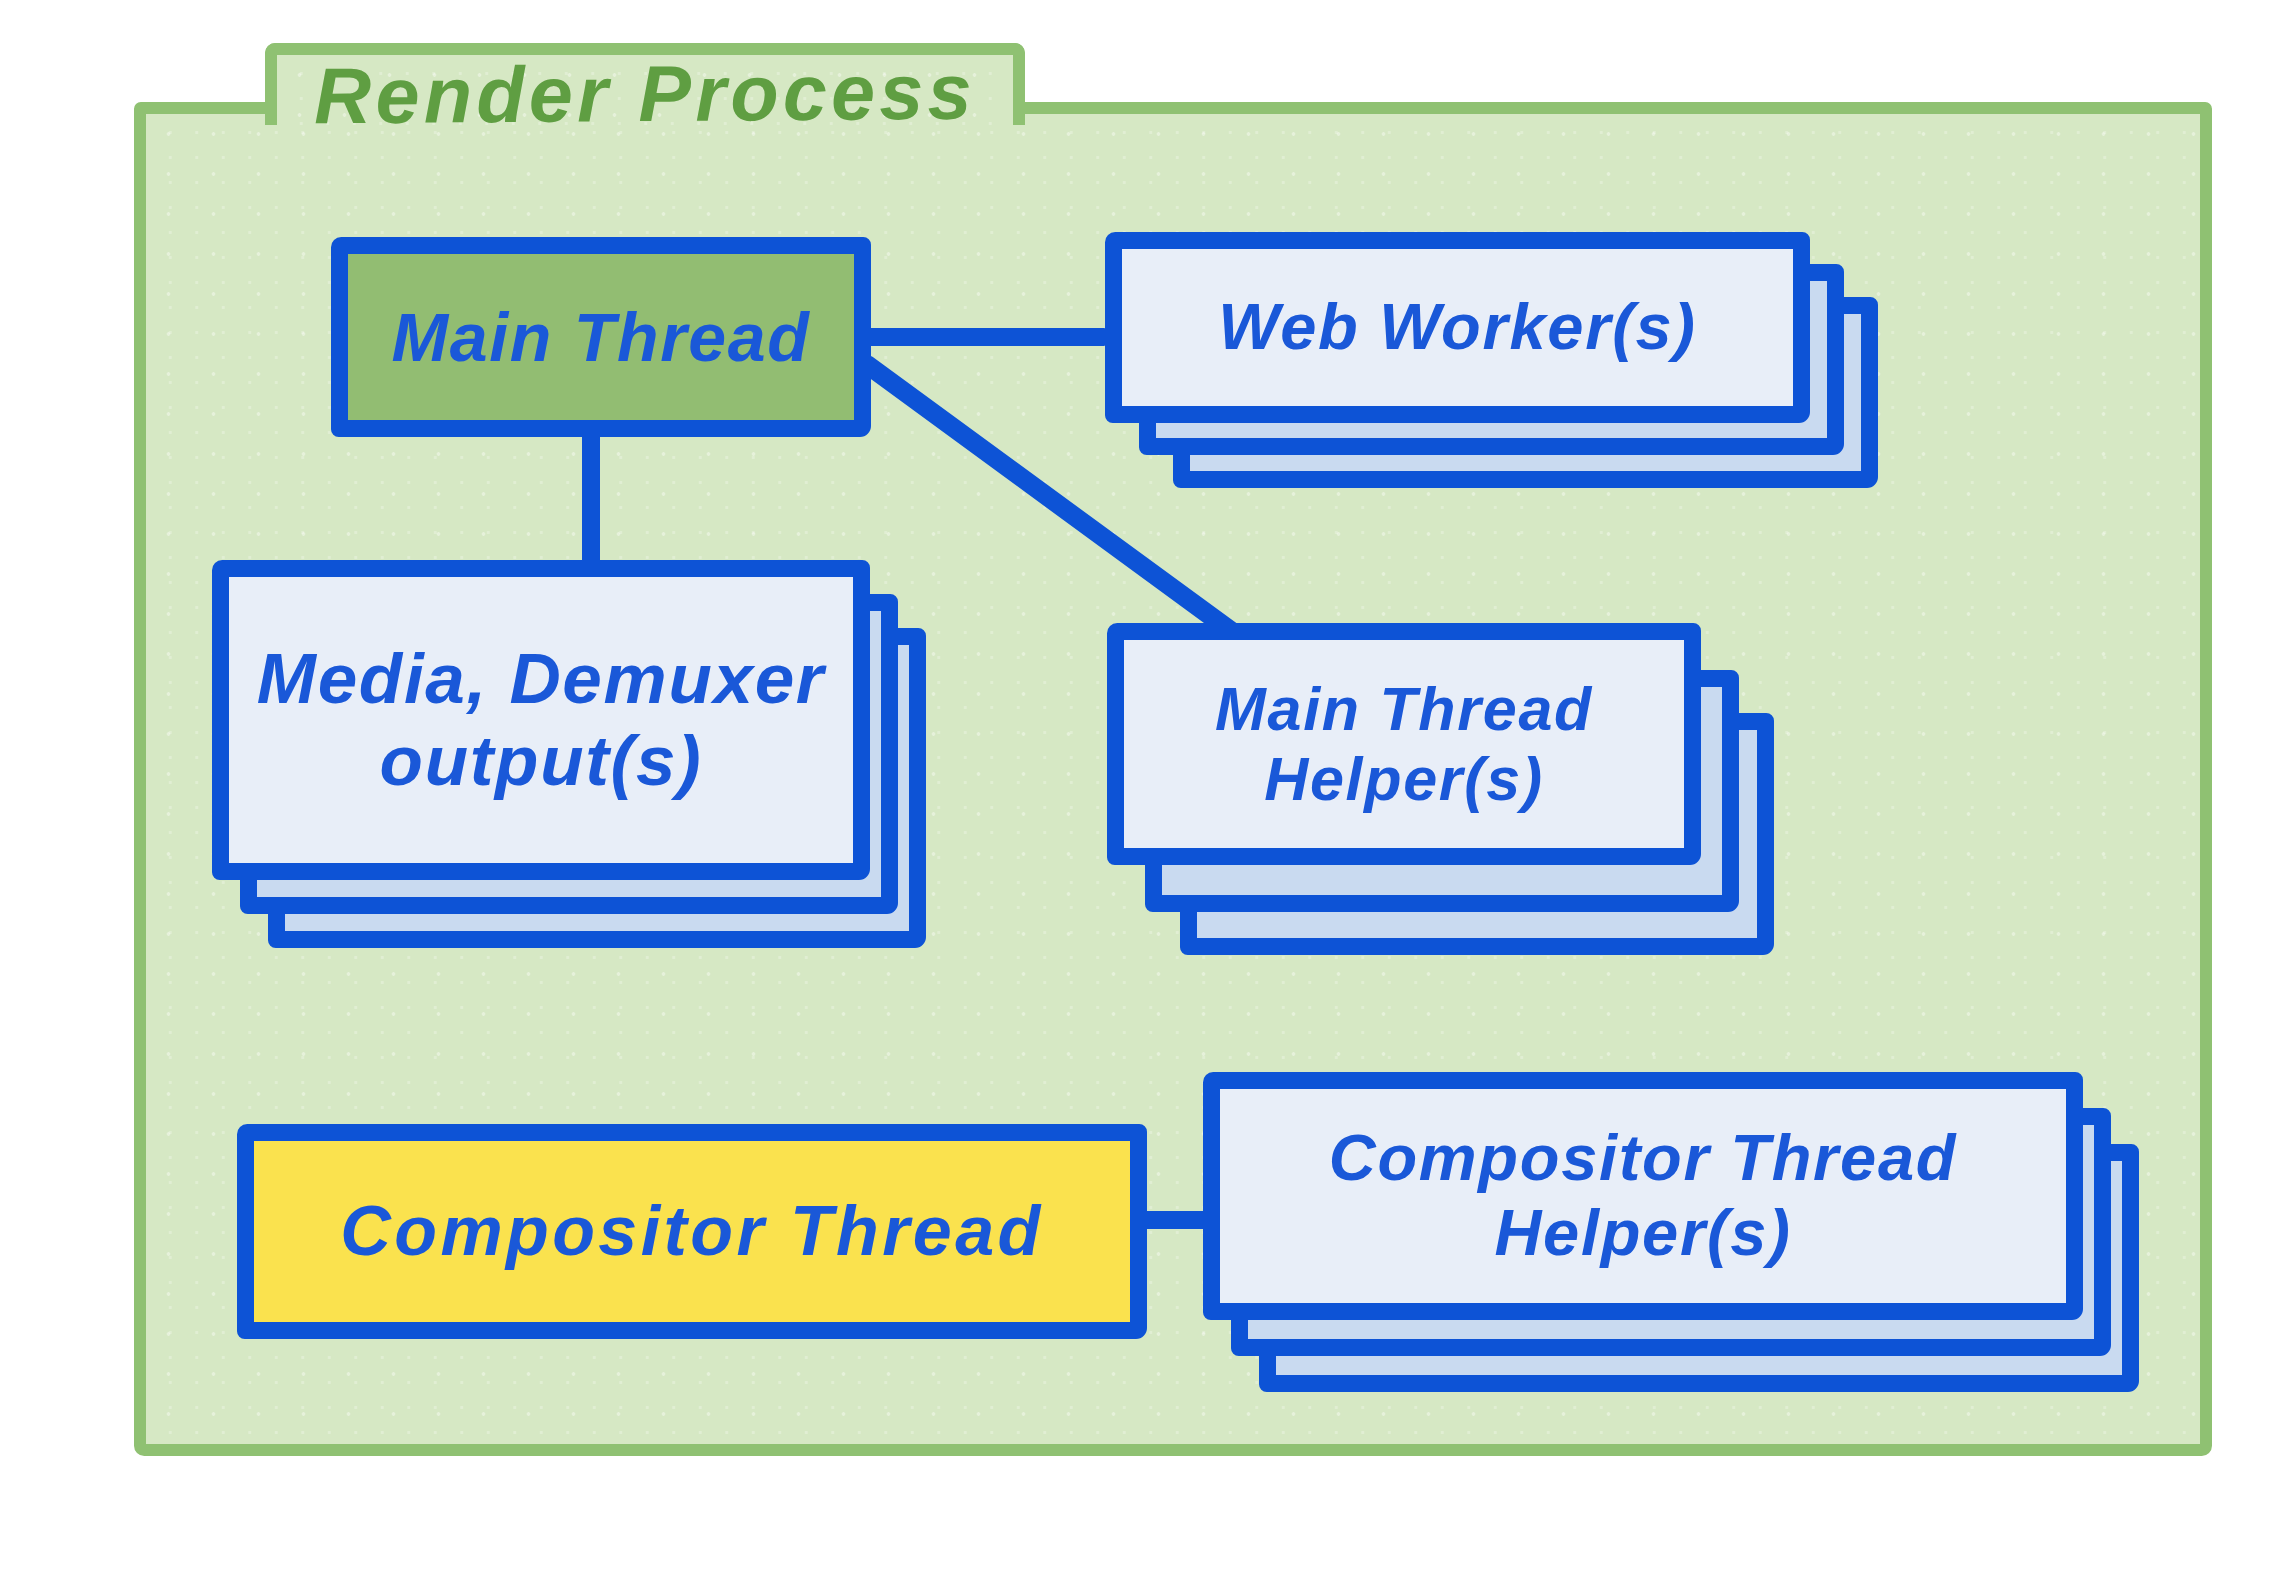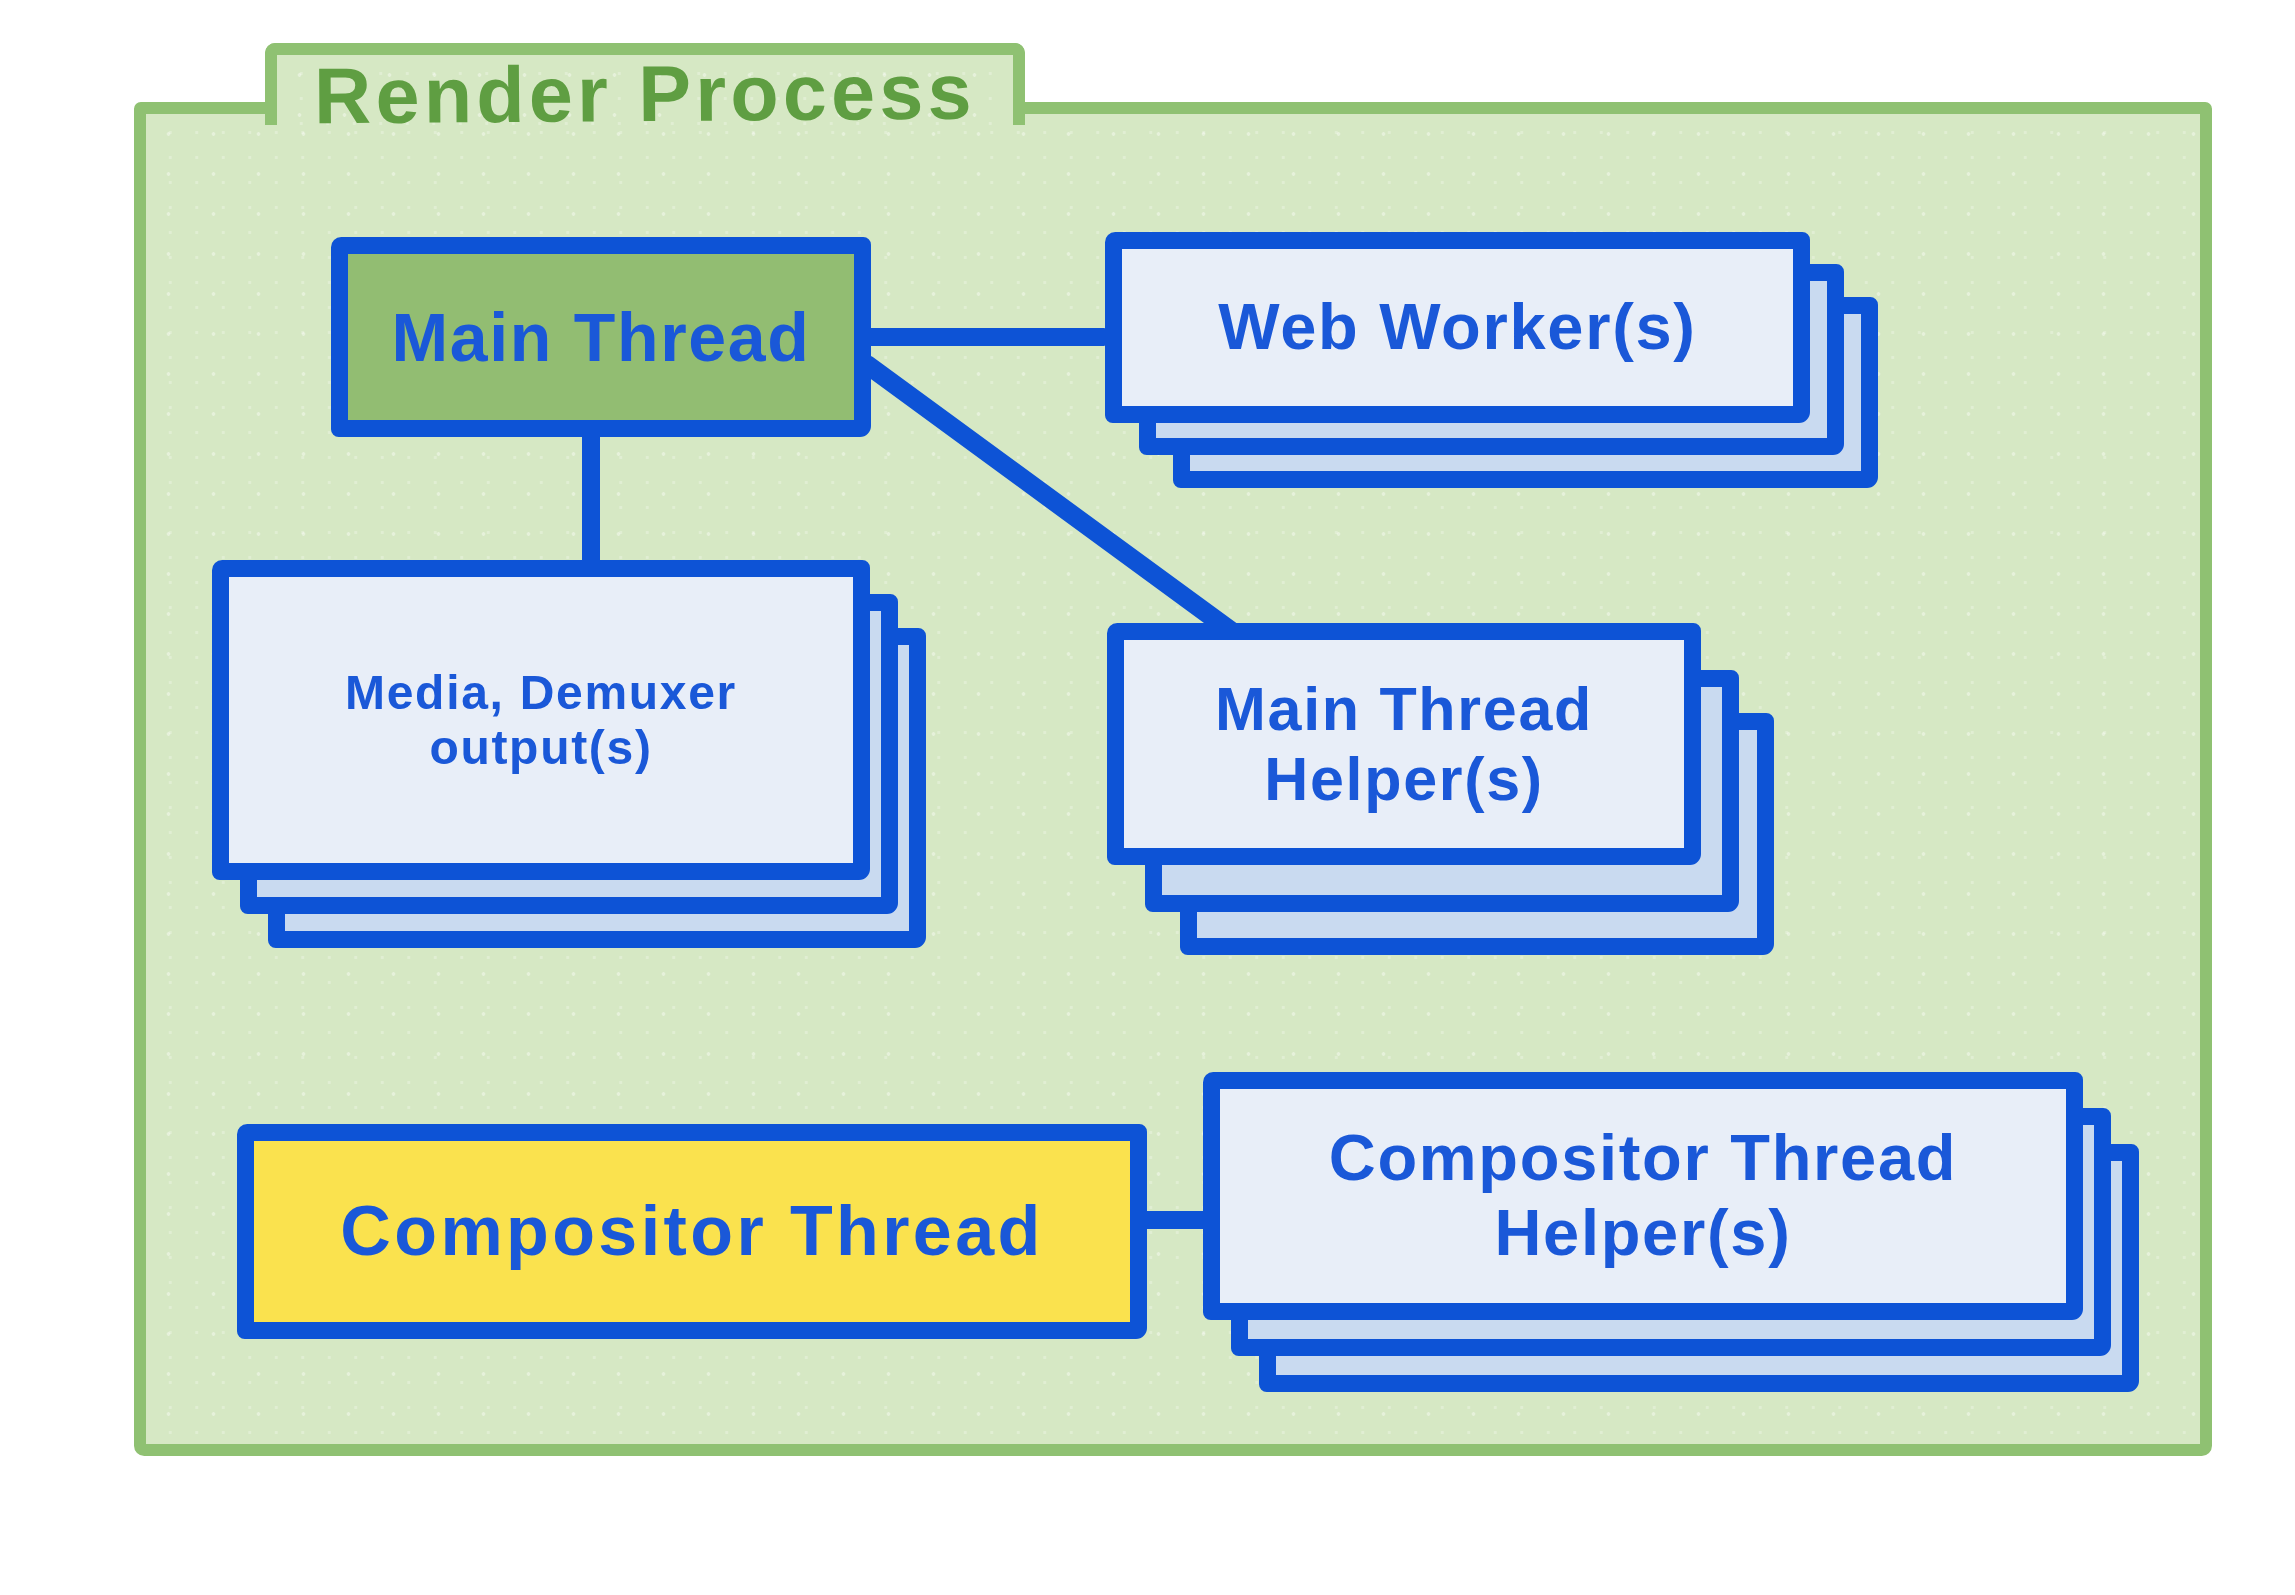--- a/index.html
+++ b/index.html
@@ -15,20 +15,21 @@
     --page-bg:#ffffff;
   }
   *{box-sizing:border-box;margin:0;padding:0;}
   html,body{background:#fff;}
   .canvas{
     position:relative;
     width:2295px;height:1595px;
     background:var(--page-bg,#fff);
     overflow:hidden;
     font-family:"Liberation Sans", sans-serif;
+    font-style:italic;
   }
   .speckle{
     background-color:var(--container-fill,#d6e8c4);
     background-image:
       radial-gradient(rgba(255,255,255,.38) 1.7px, transparent 2.2px),
       radial-gradient(rgba(255,255,255,.26) 1.4px, transparent 1.9px);
     background-size:45px 40px, 26.5px 25px;
     background-position:0 0, 11px 6px;
   }
   .container{
@@ -100,21 +101,21 @@
     display:flex;align-items:center;justify-content:center;flex-direction:column;
     color:var(--box-text,#1a58d8);font-weight:bold;letter-spacing:1.7px;
     text-align:center;line-height:1.15;
     z-index:3;
   }
   .stack .l2{z-index:2;}
   .stack .l3{z-index:1;}
   .stack-web-workers{left:1105px;top:232px;width:705px;height:191px;font-size:65px;}
   .stack-web-workers .l2{transform:translate(34px,32px);}
   .stack-web-workers .l3{transform:translate(68px,65px);}
-  .stack-media{left:212px;top:560px;width:658px;height:320px;font-size:48px;}
+  .stack-media{left:212px;top:560px;width:658px;height:320px;font-size:71px;}
   .stack-media .l2{transform:translate(28px,34px);}
   .stack-media .l3{transform:translate(56px,68px);}
   .stack-mt-helpers{left:1107px;top:623px;width:594px;height:242px;font-size:61px;}
   .stack-mt-helpers .l2{transform:translate(38px,47px);}
   .stack-mt-helpers .l3{transform:translate(73px,90px);}
   .stack-comp-helpers{left:1203px;top:1072px;width:880px;height:248px;font-size:65px;}
   .stack-comp-helpers .l2{transform:translate(28px,36px);}
   .stack-comp-helpers .l3{transform:translate(56px,72px);}
 </style>
 </head>

